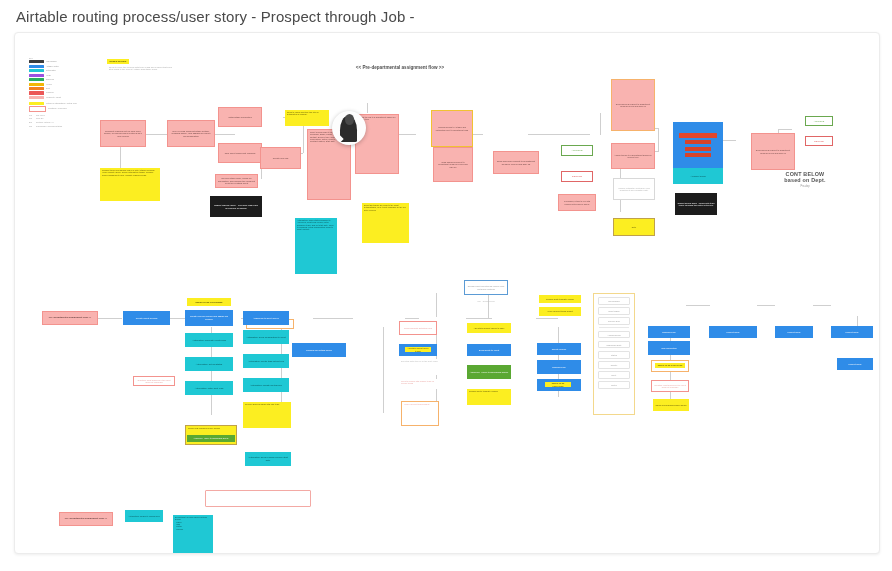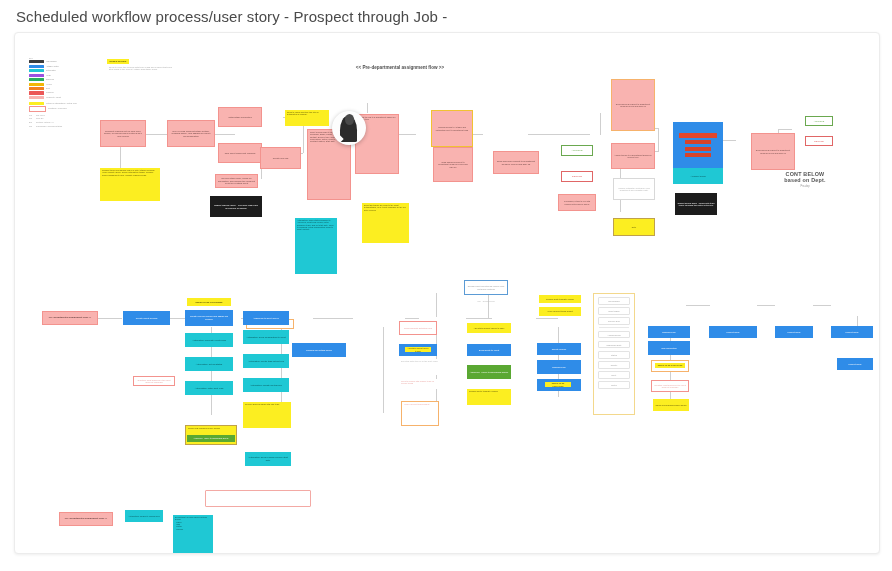--- a/index.html
+++ b/index.html
@@ -99,21 +99,21 @@
   .cont .c3{font-size:2.6px;color:#9a9a9a;margin-top:2px;}
 
   .wideoutline{position:absolute;box-sizing:border-box;background:#fff;
     border:1px solid #f3a9a4;border-radius:1px;
     display:flex;align-items:center;justify-content:center;}
   .wideoutline .t{font-size:2.4px;color:#b8b8b8;letter-spacing:.2px;}
 </style>
 </head>
 <body>
 
-<div id="page-title">Scheduled workflow process/user story - Prospect through Job -</div>
+<div id="page-title">Airtable routing process/user story - Prospect through Job -</div>
 
 <div id="canvas">
  <div id="board">
 
   <div id="legend">
     <div class="lg-title">Key</div>
 
     <div class="lg-row">
       <div class="lg-sw" style="background:#3b3b3b"></div>
       <div class="lg-tx">onboarding</div>

